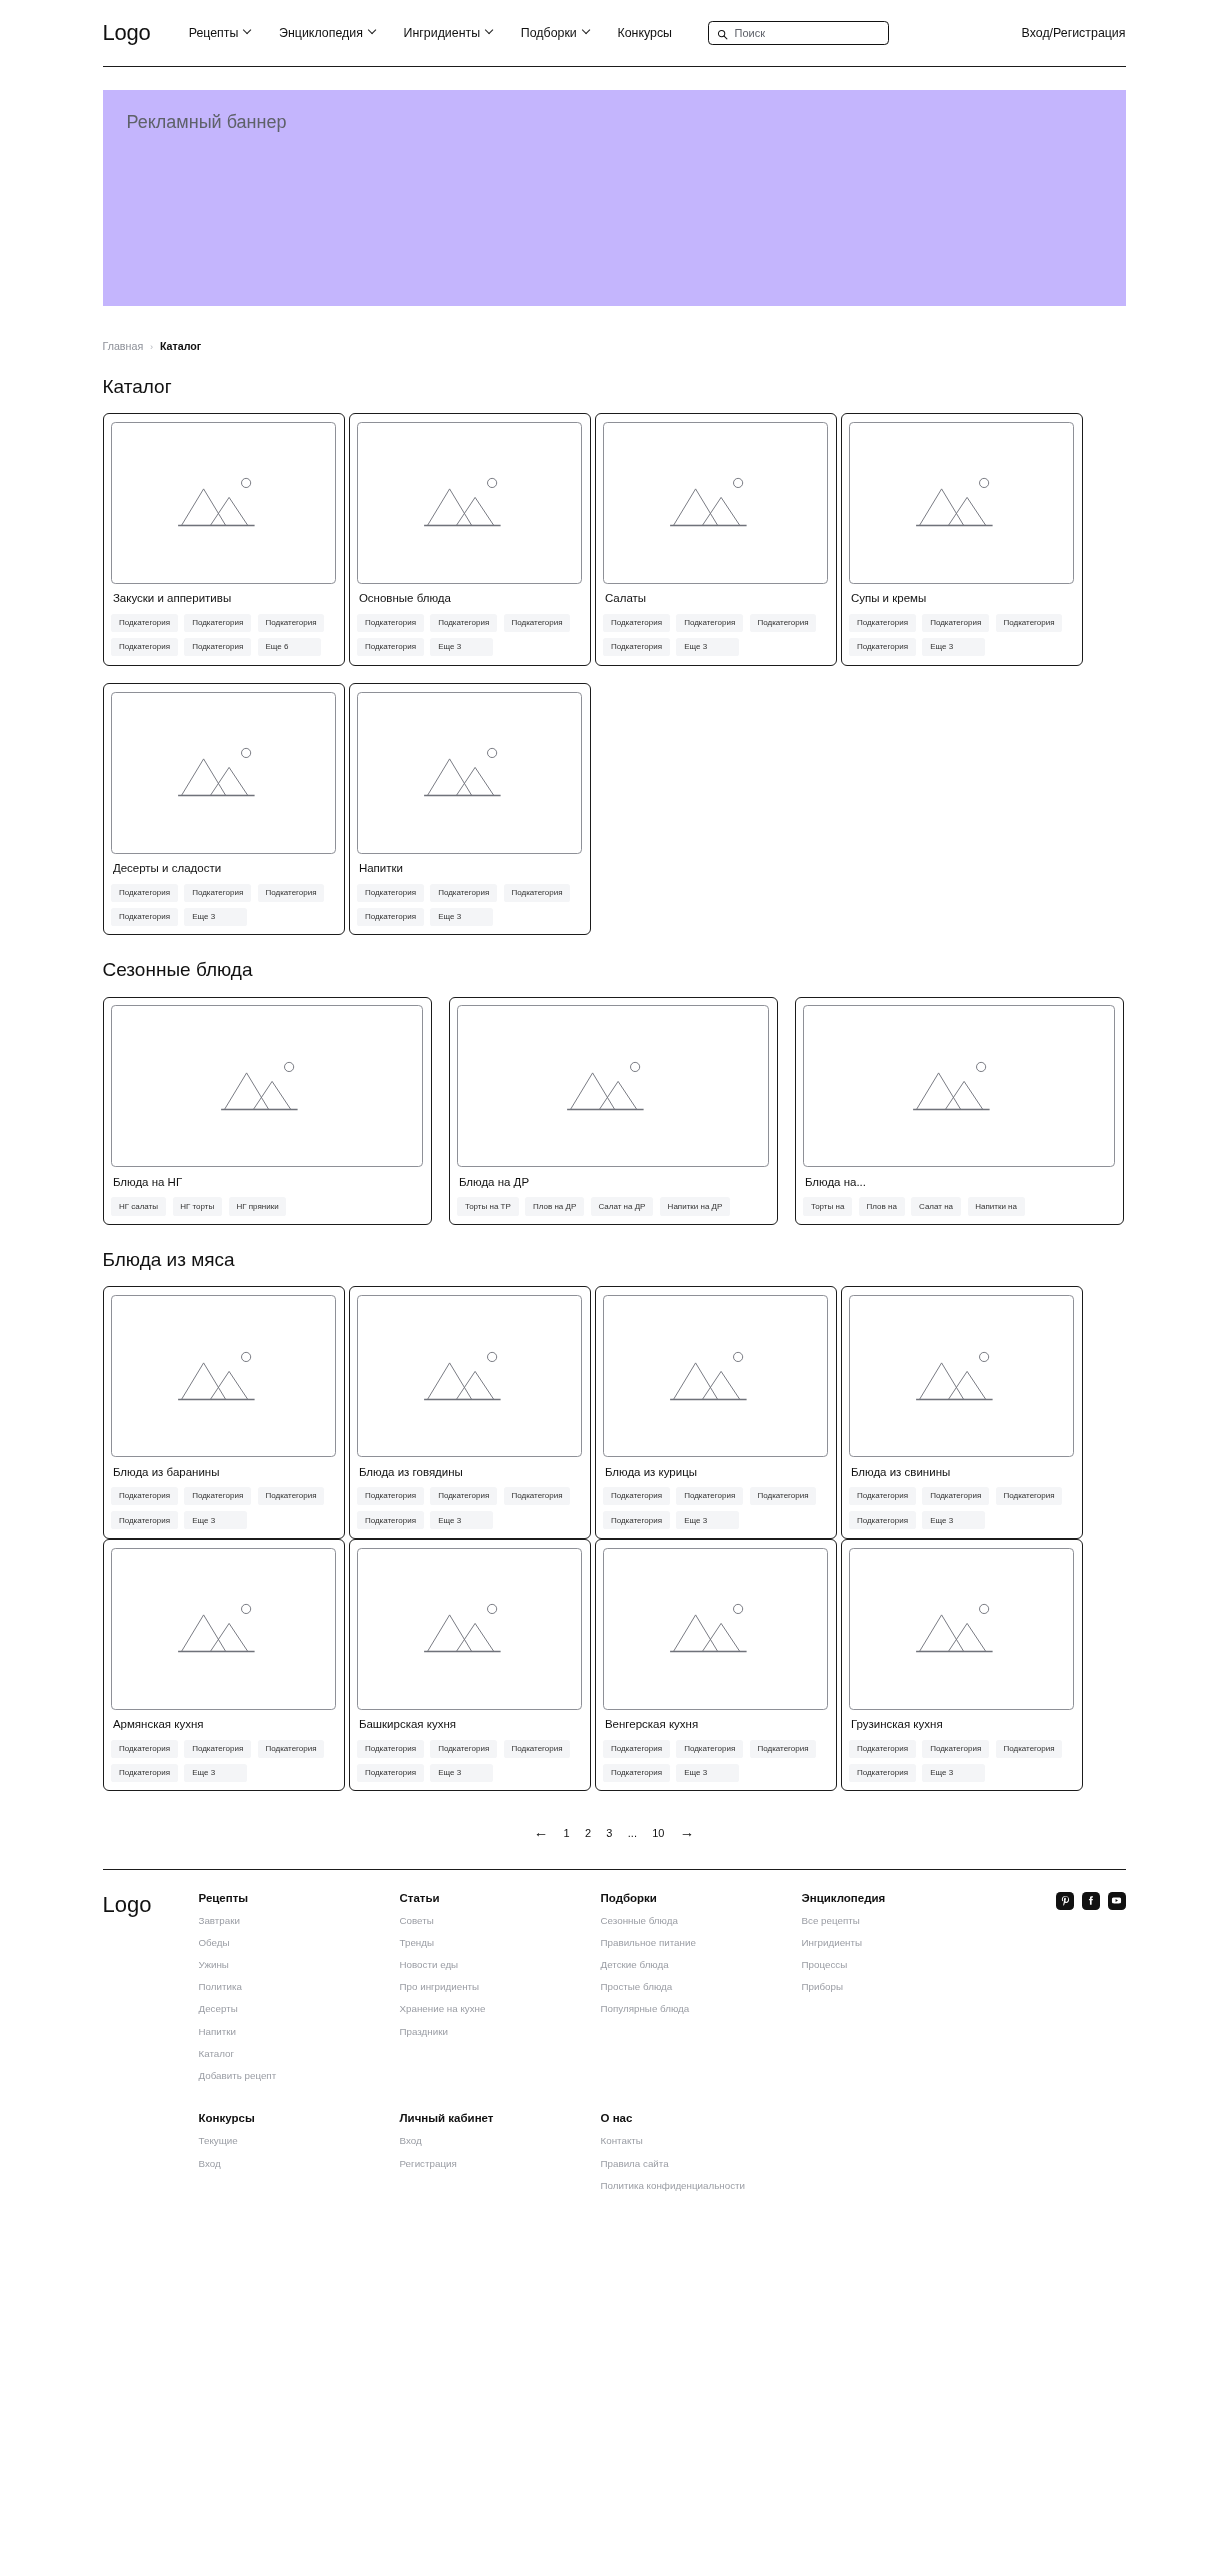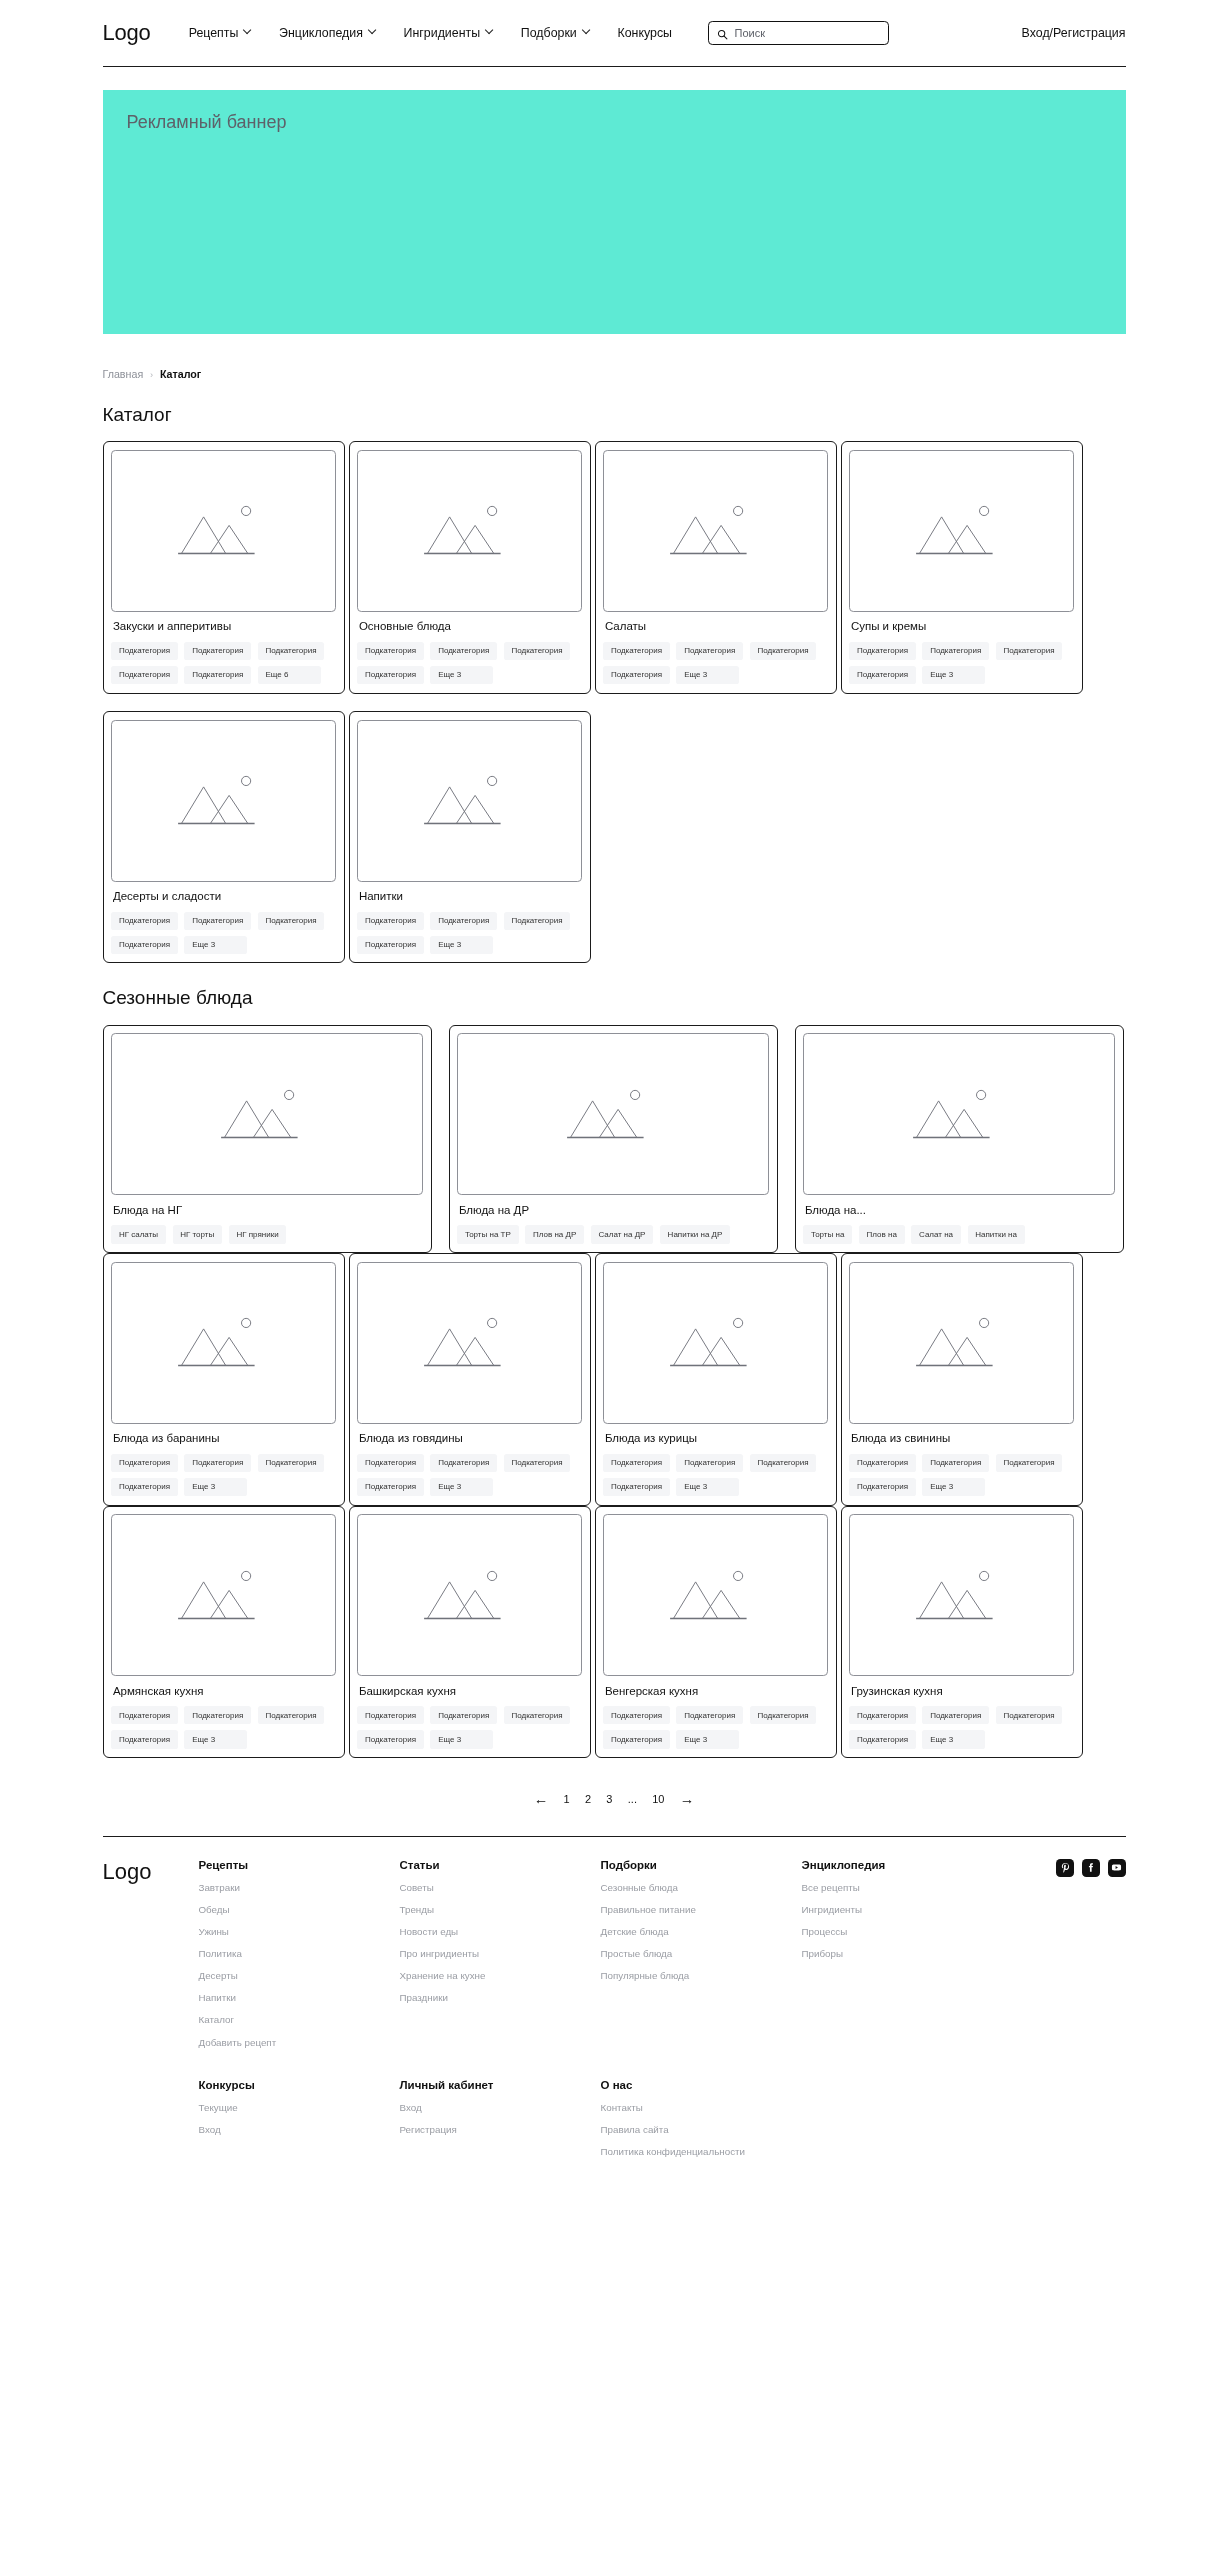--- a/index.html
+++ b/index.html
@@ -51,21 +51,21 @@
     font-family: inherit; font-size: 11px; color: #5d6068; width: 100%;
   }
   .search-input::placeholder { color: #5d6068; }
   .auth {
     margin-left: auto; font-size: 12.4px; color: #111; cursor: pointer; white-space: nowrap;
   }
 
   
   .banner {
     width: 1023px; margin: 23px auto 0;
-    height: 244px; background: #5eead4;
+    height: 216px; background: #c4b5fd;
     padding: 22px 24px;
   }
   .banner-text { font-size: 18px; color: #5e6169; font-weight: 400; }
 
   
   .breadcrumb {
     width: 1023px; margin: 34px auto 0;
     display: flex; align-items: center; gap: 6.8px;
     font-size: 10.7px;
   }
@@ -374,20 +374,21 @@
           </div>
           <div class="card-title">Блюда на...</div>
           <div class="chips">
             <span class="chip">Торты на</span>
             <span class="chip">Плов на</span>
             <span class="chip">Салат на</span>
             <span class="chip">Напитки на</span>
           </div>
         </div>
       </div>
+      <div class="section-title">Блюда из мяса</div>
       <div class="grid4">
         <div class="card">
           <div class="thumb">
             <svg viewBox="0 0 120 74" width="102" height="63" fill="none" stroke="#6f727a" stroke-width="1.1">
               <circle cx="86" cy="14" r="5.4"></circle>
               <path d="M10 64 L36 21 L62 64 Z"></path>
               <path d="M44 64 L66 31 L88 64 Z"></path>
               <line x1="6" y1="64" x2="96" y2="64" stroke="#6f727a" stroke-width="1.6"></line>
             </svg>
           </div>

